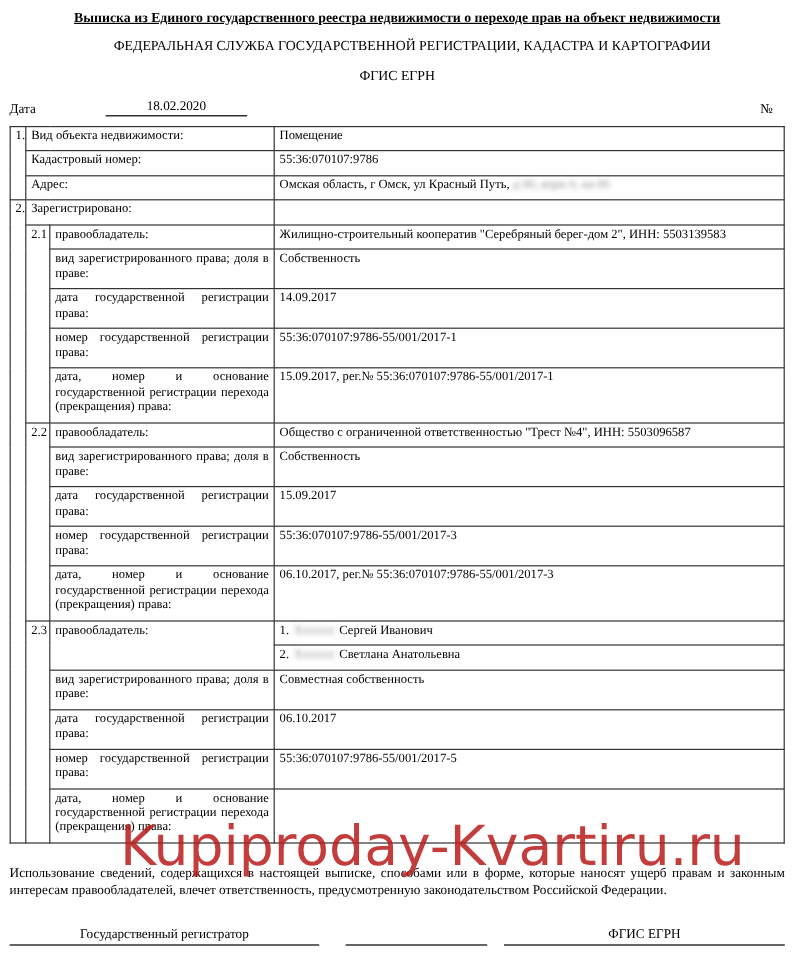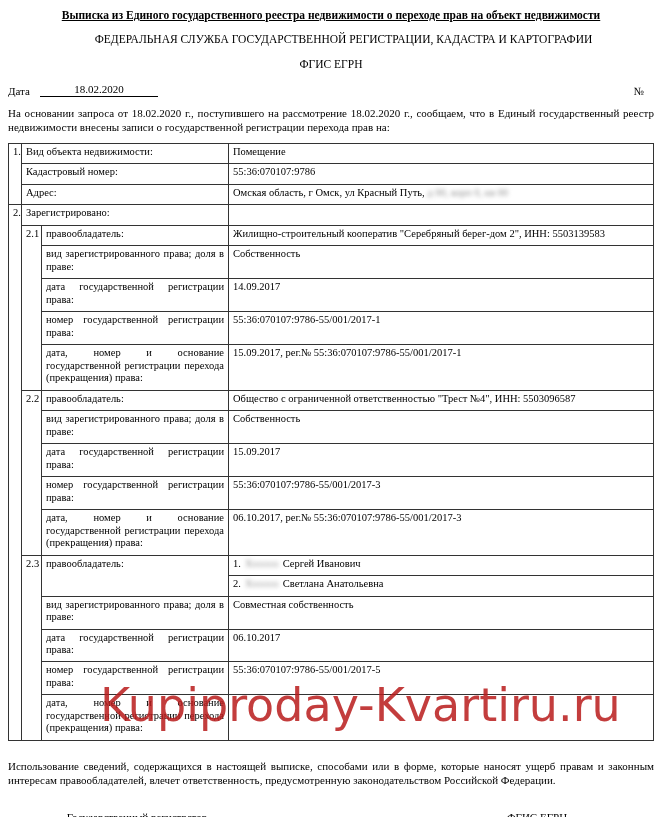--- a/index.html
+++ b/index.html
@@ -4,21 +4,21 @@
 <style>
   html,body { margin:0; padding:0; background:#ffffff; }
   .page {
     position:relative; width:662px; height:817px; background:#ffffff;
     font-family:"Liberation Serif", serif; color:#000; overflow:hidden;
   }
   .doc-title { text-align:center; font-weight:bold; font-size:11.5px; padding-top:9px;text-decoration:underline; }
   .agency    { text-align:center; font-size:11.5px; margin-top:12px;padding-left:25px; }
   .system    { text-align:center; font-size:11.5px; margin-top:13px; }
 
-  .date-row { display:flex; align-items:flex-end; margin:13px 8px 0 8px; font-size:11px; }
+  .date-row { display:flex; align-items:flex-end; margin:13px 8px 0 8px; font-size:11px;gap:48px; }
   .ul-field { border-bottom:1px solid #000; text-align:center; padding-bottom:1px; }
   .date-val { width:118px; margin-left:10px; }
   .dr-spacer { flex:1; }
   .num-lbl { margin-right:10px; }
   .num-val { width:215px; }
 
   .para { font-size:11px; line-height:1.27; text-align:justify; margin:10px 8px 0 8px; }
 
   table.reg { border-collapse:collapse; table-layout:fixed; width:646px; margin:8px 8px 0 8px; }
   table.reg td {
@@ -54,21 +54,20 @@
   <div class="agency">ФЕДЕРАЛЬНАЯ СЛУЖБА ГОСУДАРСТВЕННОЙ РЕГИСТРАЦИИ, КАДАСТРА И КАРТОГРАФИИ</div>
   <div class="system">ФГИС ЕГРН</div>
 
   <div class="date-row">
     <span>Дата</span>
     <span class="ul-field date-val">18.02.2020</span>
     <span class="dr-spacer"></span>
     <span class="num-lbl">№</span>
   </div>
 
-  <div class="para">На основании запроса от 18.02.2020 г., поступившего на рассмотрение 18.02.2020 г., сообщаем, что в Единый государственный реестр недвижимости внесены записи о государственной регистрации перехода прав на:</div>
 
   <table class="reg">
     <colgroup>
       <col style="width:13px">
         <col style="width:20px">
         <col style="width:187px">
         <col>
     </colgroup>
 
     <tbody>

